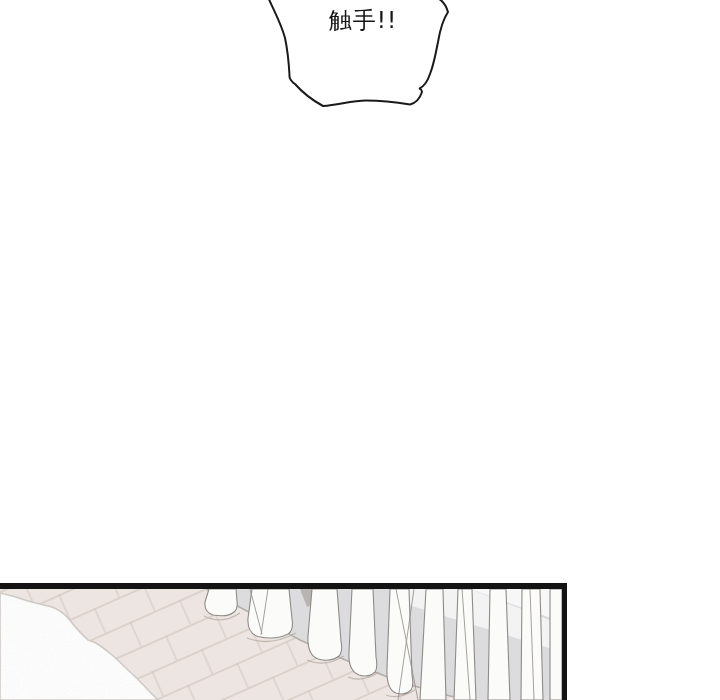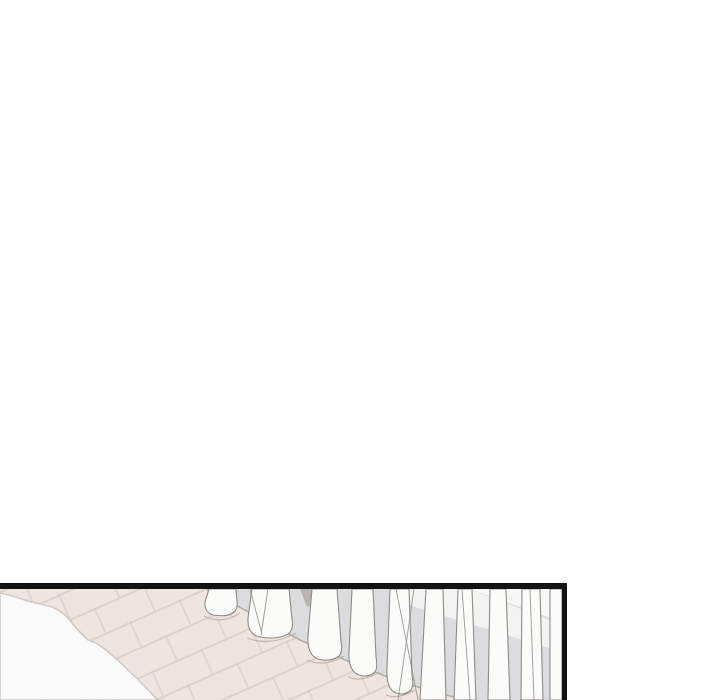--- a/index.html
+++ b/index.html
@@ -41,20 +41,39 @@
     background: #ece5e1;
     overflow: hidden;
   }
   .panel svg { display: block; }
 </style>
 </head>
 <body>
 
 <div class="page">
 
+  <div class="bubble-wrap">
+    <svg width="205" height="118" viewBox="255 0 205 118">
+      <path stroke-width="2" d="M268,-3
+           C273,9 281,23 285,38
+           C288,52 289,66 289.5,75
+           C289,78 291,81 295,84
+           C302,92 312,100 323,106
+           C340,104.5 352,100.5 366,100.5
+           C382,100.5 398,102.5 410,104.5
+           C416,103 420,98 422,92
+           C421.5,89.5 420.5,88.5 419,88.8
+           C424,86.5 428,80 430,74
+           C434,64 436,52 438,42
+           C440,30 444,18 448,12
+           C446,5 441,-1 435,-3
+           L268,-3 Z" fill="#ffffff" stroke="#1a1a1a"></path>
+    </svg>
+    <div class="bubble-text">触手!!</div>
+  </div>
 
   <div class="panel">
     <svg width="562" height="111" viewBox="0 589 562 111">
       <defs>
         <pattern id="seamA" width="27" height="27" patternUnits="userSpaceOnUse" patternTransform="rotate(-24)">
           <line x1="0" y1="1" x2="27" y2="1" stroke="#cdc2bb" stroke-width="1.3"></line>
         </pattern>
         <pattern id="seamB" width="54" height="54" patternUnits="userSpaceOnUse" patternTransform="rotate(-24)">
           <line x1="1" y1="0" x2="1" y2="27" stroke="#cdc2bb" stroke-width="1.1"></line>
           <line x1="28" y1="27" x2="28" y2="54" stroke="#cdc2bb" stroke-width="1.1"></line>

